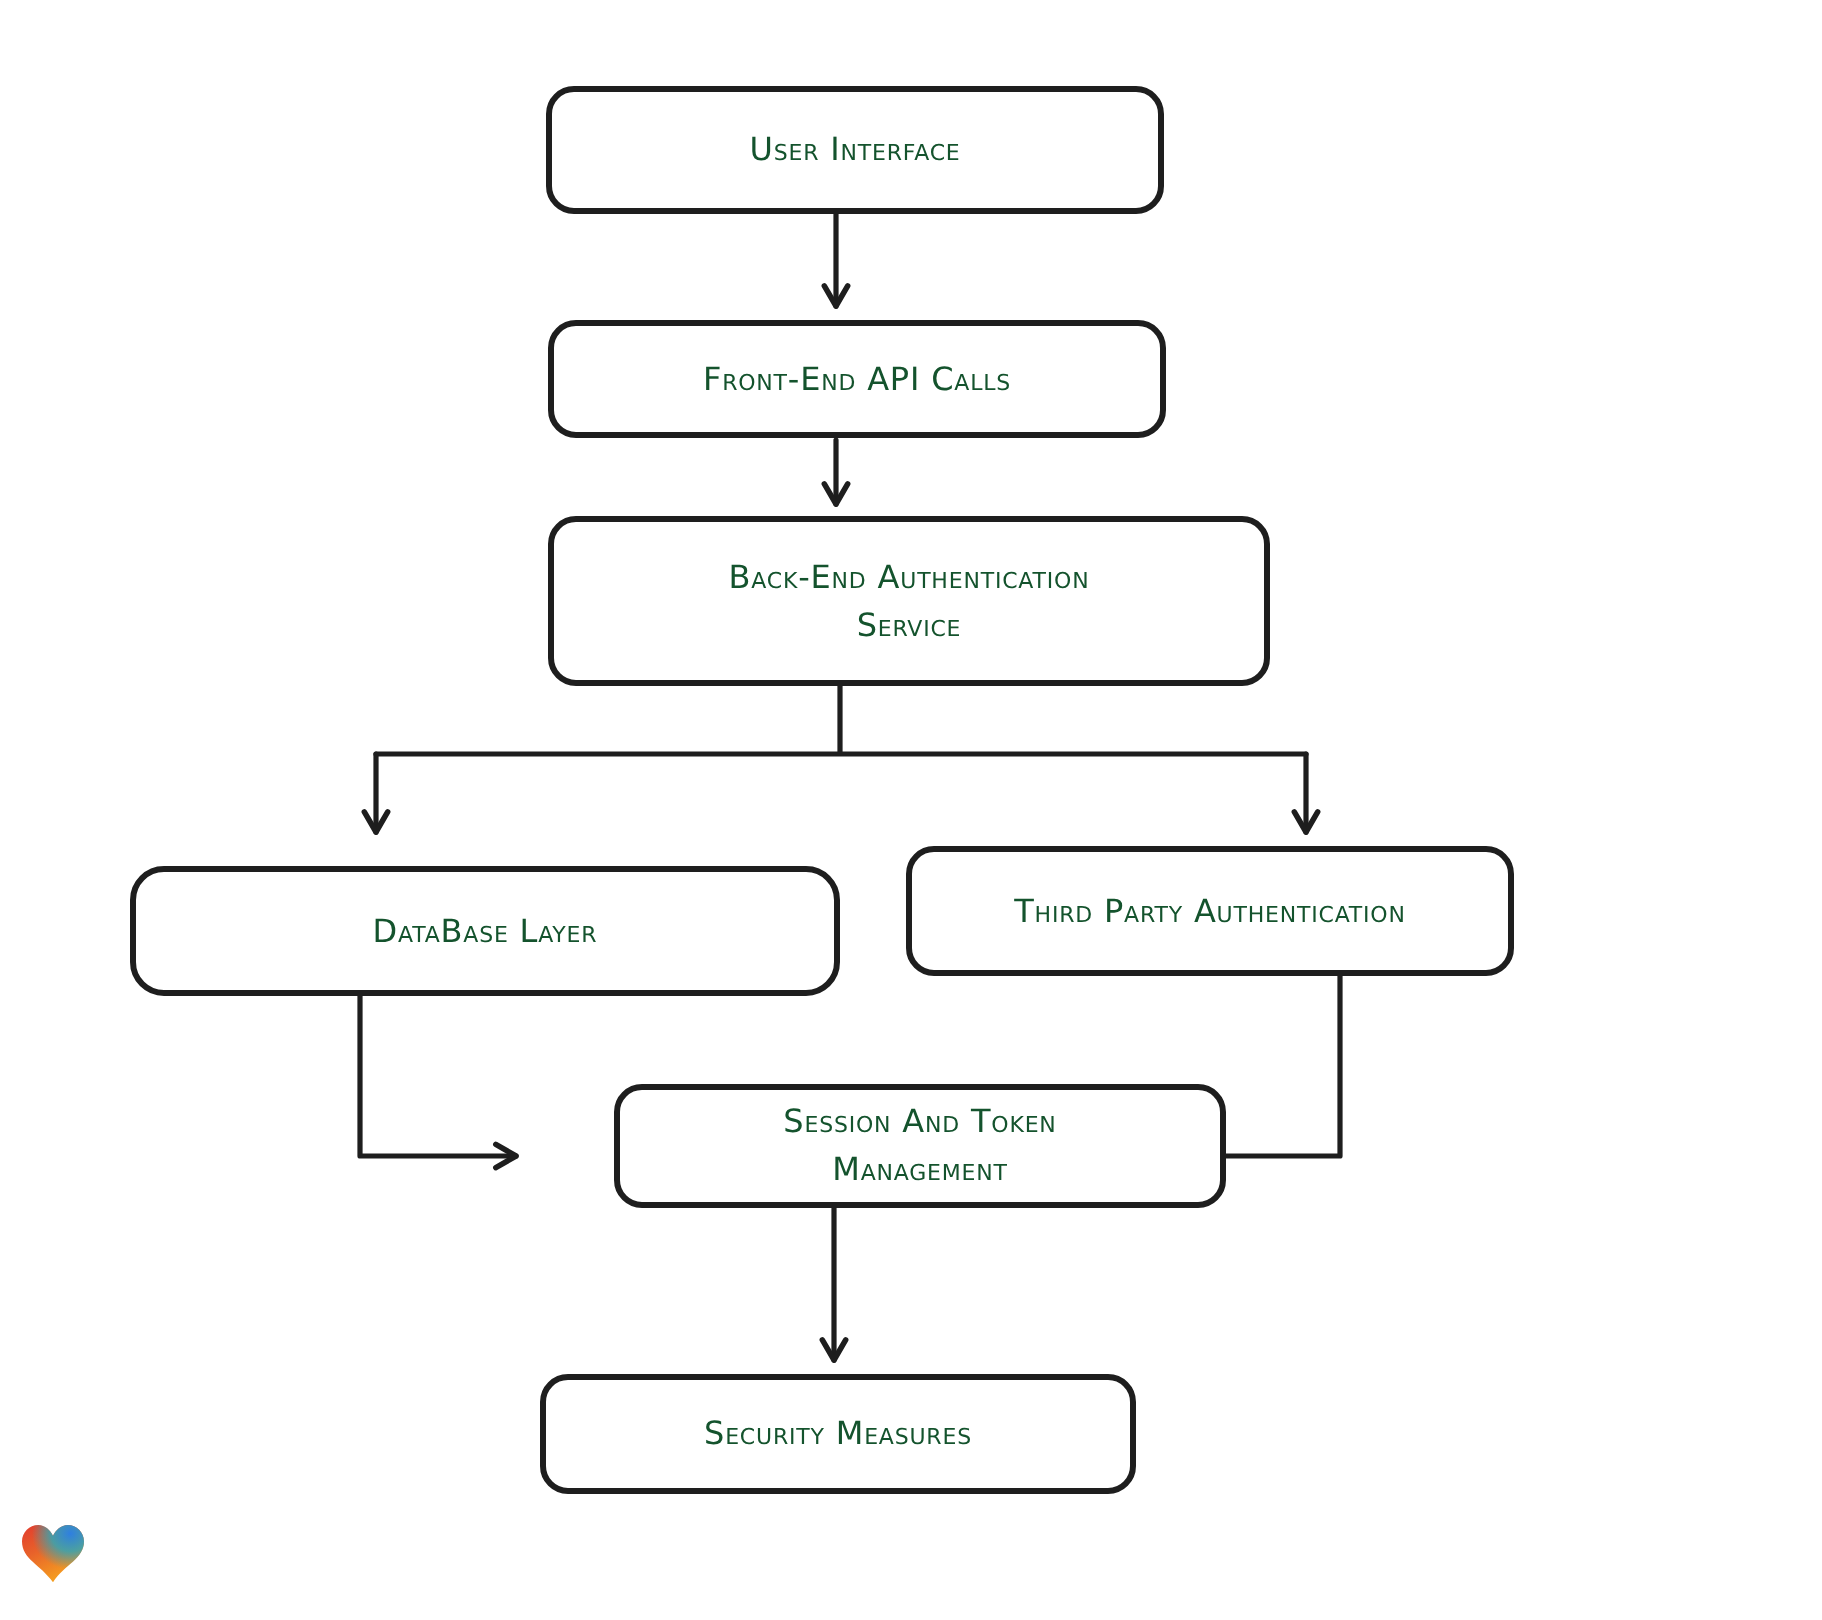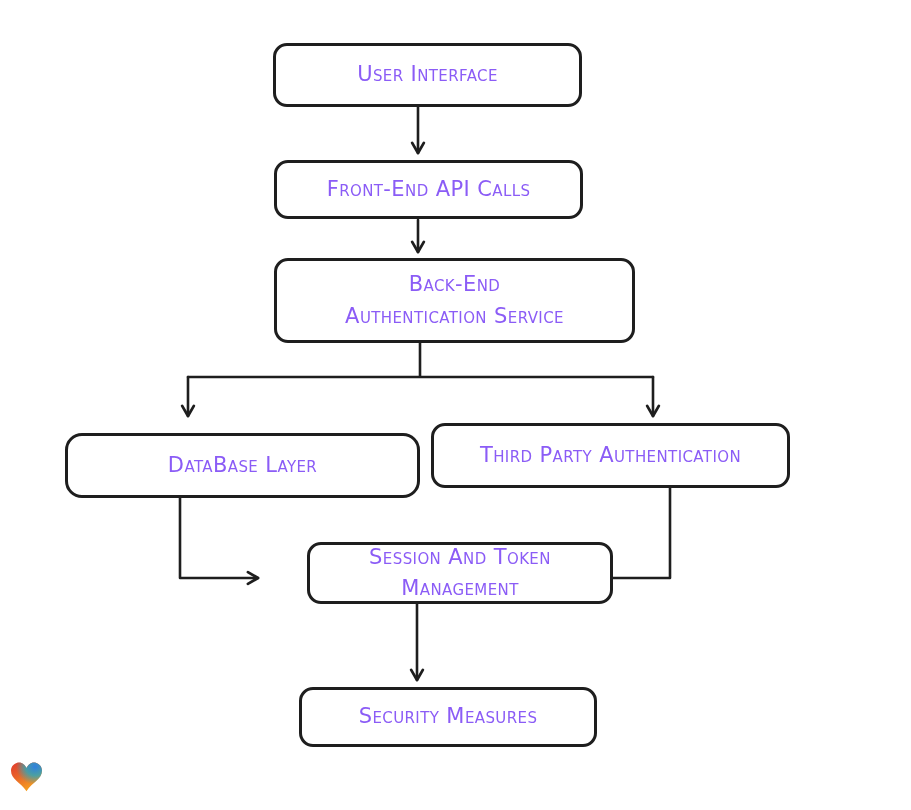--- a/index.html
+++ b/index.html
@@ -35,24 +35,24 @@
     background: #ffffff;
     border: 3px solid #1e1e1e;
     border-radius: 14px;
     display: flex;
     align-items: center;
     justify-content: center;
     text-align: center;
   }
   .node-label {
     font-variant: small-caps;
-    font-size: 21px;
+    font-size: 16px;
     letter-spacing: 0.4px;
     line-height: 1.5;
-    color: #8b5cf6;
+    color: #14532d;
     display: inline-block;
   }
   .node.wrap-wide .node-label { max-width: 235px; }
   .node.wrap-narrow .node-label { max-width: 200px; }
   .logo {
     position: absolute;
     left: 11px;
     top: 762px;
     width: 31px;
     height: 30px;
@@ -88,29 +88,29 @@
   </div>
 
   <div class="node wrap-wide" style="left:274px; top:258px; width:361px; height:85px;">
     <span class="node-label">Back-End Authentication Service</span>
   </div>
 
   <div class="node" style="left:65px; top:433px; width:355px; height:65px;border-radius:17px;">
     <span class="node-label">DataBase Layer</span>
   </div>
 
-  <div class="node" style="left:431px; top:423px; width:359px; height:65px;">
+  <div class="node" style="left:453px; top:423px; width:304px; height:65px;">
     <span class="node-label">Third Party Authentication</span>
   </div>
 
   <div class="node wrap-narrow" style="left:266px; top:542px; width:306px; height:62px;margin-left:41px;">
     <span class="node-label">Session And Token Management</span>
   </div>
 
-  <div class="node" style="left:270px; top:687px; width:298px; height:60px;margin-left:29px;">
+  <div class="node" style="left:270px; top:687px; width:298px; height:60px;">
     <span class="node-label">Security Measures</span>
   </div>
 
   <svg class="logo" viewBox="0 0 32 30" aria-hidden="true">
     <defs>
       <linearGradient id="heartBase" x1="0" y1="0" x2="0.55" y2="1">
         <stop offset="0" stop-color="#e23b2e"></stop>
         <stop offset="0.45" stop-color="#e8622a"></stop>
         <stop offset="1" stop-color="#f6a21f"></stop>
       </linearGradient>

